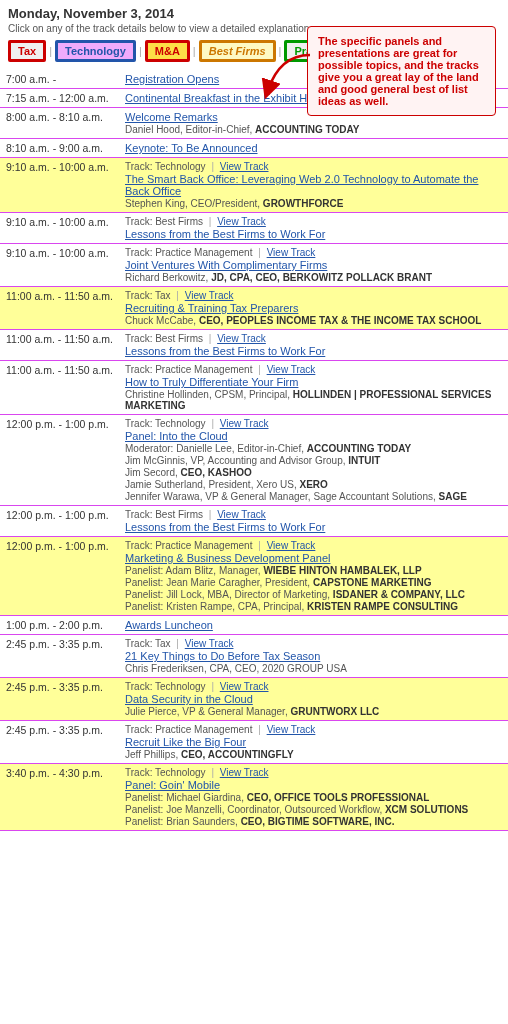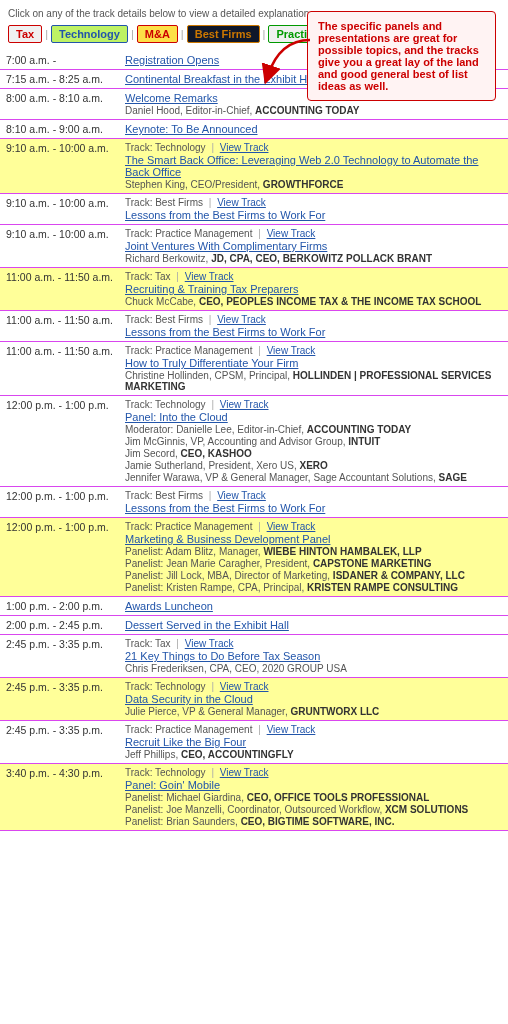--- a/index.html
+++ b/index.html
@@ -20,30 +20,30 @@
     }
     .page-subtitle {
       font-size: 10px;
       color: #555;
       margin-top: 2px;
     }
     .tab {
       padding: 2px 7px;
       font-size: 11px;
       font-weight: bold;
-      border: 1px solid #000000;
+      border: 3px solid #000000;
       border-radius: 2px;
       cursor: pointer;
       background: #f0f0f0;
       color: #444;
     }
     .tab.active-tax { background: #f0f0f0; color: #cc0000; border-color: #cc0000; }
-    .tab.active-tech { background: #bef264; color: #2255aa; border-color: #2255aa; }
+    .tab.active-tech { background: #f0abfc; color: #2255aa; border-color: #2255aa; }
     .tab.active-ma { background: #fde047; color: #cc0000; border-color: #cc0000; }
-    .tab.active-best { background: #0f172a; color: #cc7700; border-color: #cc7700; }
+    .tab.active-best { background: #fef9c3; color: #cc7700; border-color: #cc7700; font-style: italic; }
     .tab.active-pm { background: #f0f0f0; color: #009900; border-color: #009900; }
     .callout-box {
       background: #fff3f3;
       border: 1.5px solid #cc0000;
       border-radius: 4px;
       padding: 8px 10px;
       width: 189px;
       font-size: 11px;
       color: #cc0000;
       font-weight: bold;
@@ -103,20 +103,21 @@
     }
     .sep-pipe {
       color: #aaa;
       margin: 0 3px;
     }
   </style>
 </head>
 <body>
 
 <div class="page-header">
+  <div class="page-title">Monday, November 3, 2014</div>
   <div class="page-subtitle">Click on any of the track details below to view a detailed explanation</div>
 </div>
 
 <div style="position:relative; padding: 4px 8px 0 8px;">
   <div style="display:flex; align-items:center; gap:3px; flex-wrap:wrap;">
     <span class="tab active-tax">Tax</span>
     <span style="color:#aaa;">|</span>
     <span class="tab active-tech">Technology</span>
     <span style="color:#aaa;">|</span>
     <span class="tab active-ma">M&amp;A</span>
@@ -144,21 +145,21 @@
 
 <div style="height:8px;"></div>
 
 <table class="schedule-table" id="schedule-table">
   <tbody id="schedule-tbody">
   <tr>
         <td class="time-col">7:00 a.m. -</td>
         <td class="event-col"><a href="#" class="event-link">Registration Opens</a></td>
       </tr>
       <tr>
-        <td class="time-col">7:15 a.m. - 8:25 a.m.</td>
+        <td class="time-col">7:15 a.m. - 12:00 a.m.</td>
         <td class="event-col"><a href="#" class="event-link">Continental Breakfast in the Exhibit Hall</a></td>
       </tr>
       <tr>
         <td class="time-col">8:00 a.m. - 8:10 a.m.</td>
         <td class="event-col"><a href="#" class="event-link">Welcome Remarks</a><div class="presenter">Daniel Hood, Editor-in-Chief, <span class="company">ACCOUNTING TODAY</span></div></td>
       </tr>
       <tr>
         <td class="time-col">8:10 a.m. - 9:00 a.m.</td>
         <td class="event-col"><a href="#" class="event-link">Keynote: To Be Announced</a></td>
       </tr>
@@ -196,24 +197,20 @@
       </tr>
       <tr class="highlighted-row">
         <td class="time-col">12:00 p.m. - 1:00 p.m.</td>
         <td class="event-col"><div class="track-info"><span class="track-label">Track: Practice Management</span><span class="sep-pipe"> | </span><span class="view-track-link">View Track</span></div><a href="#" class="event-link">Marketing &amp; Business Development Panel</a><div class="presenter">Panelist: Adam Blitz, Manager, <span class="company">WIEBE HINTON HAMBALEK, LLP</span></div><div class="presenter">Panelist: Jean Marie Caragher, President, <span class="company">CAPSTONE MARKETING</span></div><div class="presenter">Panelist: Jill Lock, MBA, Director of Marketing, <span class="company">ISDANER &amp; COMPANY, LLC</span></div><div class="presenter">Panelist: Kristen Rampe, CPA, Principal, <span class="company">KRISTEN RAMPE CONSULTING</span></div></td>
       </tr>
       <tr>
         <td class="time-col">1:00 p.m. - 2:00 p.m.</td>
         <td class="event-col"><a href="#" class="event-link">Awards Luncheon</a></td>
       </tr>
       <tr>
-        <td class="time-col">2:00 p.m. - 2:45 p.m.</td>
-        <td class="event-col"><a href="#" class="event-link">Dessert Served in the Exhibit Hall</a></td>
-      </tr>
-      <tr>
         <td class="time-col">2:45 p.m. - 3:35 p.m.</td>
         <td class="event-col"><div class="track-info"><span class="track-label">Track: Tax</span><span class="sep-pipe"> | </span><span class="view-track-link">View Track</span></div><a href="#" class="event-link">21 Key Things to Do Before Tax Season</a><div class="presenter">Chris Frederiksen, CPA, CEO, 2020 GROUP USA</div></td>
       </tr>
       <tr class="highlighted-row">
         <td class="time-col">2:45 p.m. - 3:35 p.m.</td>
         <td class="event-col"><div class="track-info"><span class="track-label">Track: Technology</span><span class="sep-pipe"> | </span><span class="view-track-link">View Track</span></div><a href="#" class="event-link">Data Security in the Cloud</a><div class="presenter">Julie Pierce, VP &amp; General Manager, <span class="company">GRUNTWORX LLC</span></div></td>
       </tr>
       <tr>
         <td class="time-col">2:45 p.m. - 3:35 p.m.</td>
         <td class="event-col"><div class="track-info"><span class="track-label">Track: Practice Management</span><span class="sep-pipe"> | </span><span class="view-track-link">View Track</span></div><a href="#" class="event-link">Recruit Like the Big Four</a><div class="presenter">Jeff Phillips, <span class="company">CEO, ACCOUNTINGFLY</span></div></td>

